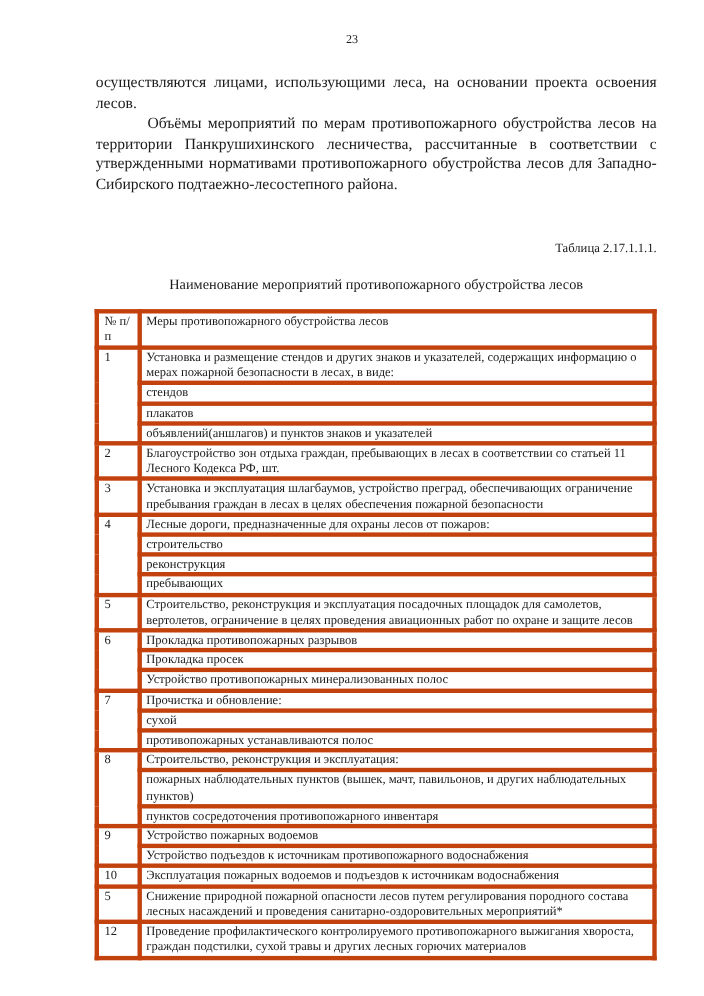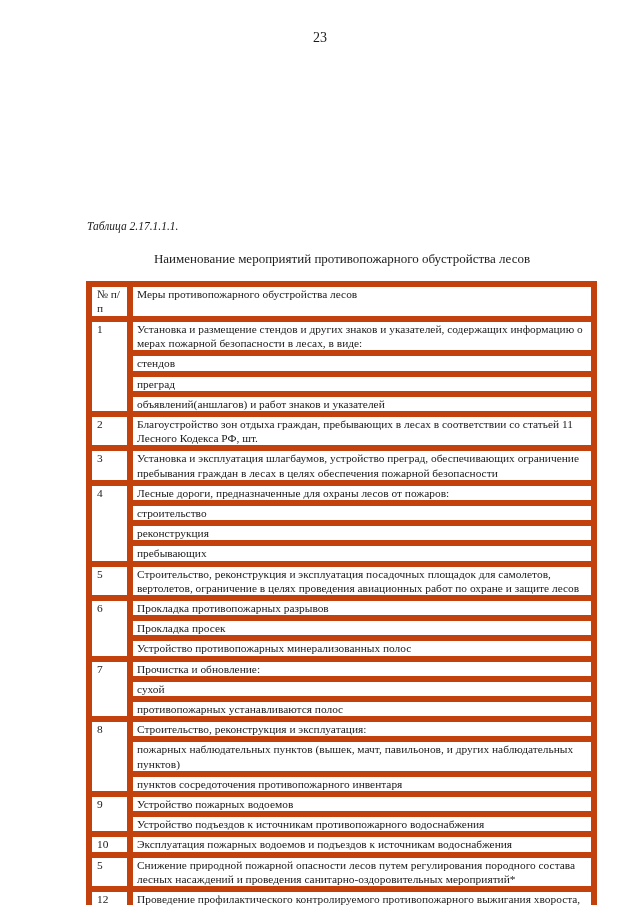--- a/index.html
+++ b/index.html
@@ -2,77 +2,79 @@
 <html><head>
 <meta charset="utf-8">
 <style>
   html, body { margin: 0; padding: 0; background: #ffffff; }
   body {
     width: 640px; height: 905px; position: relative; overflow: hidden;
     font-family: "Liberation Serif", serif; color: #1a1a1a;
   }
   .page-number {
     position: absolute; top: 30px; left: 0; width: 640px;
-    text-align: center; font-size: 14px;
+    text-align: center; font-size: 11px;
   }
   .body-text {
     position: absolute; left: 87px; top: 66px; width: 510px;
     font-size: 14.2px; line-height: 18.5px;
   }
   .body-text p { margin: 0; text-align: justify; }
   .body-text p.indent { text-indent: 47px; }
   .body-text p.first { text-align-last: auto; }
   .table-caption {
     position: absolute; left: 87px; top: 220px; width: 510px;
-    font-style: italic; font-size: 11.5px;
+    text-align: right; font-size: 11.5px;
   }
   .table-title {
     position: absolute; left: 87px; top: 251px; width: 510px;
     text-align: center; font-size: 13px;
   }
   table.measures {
     position: absolute; left: 86px; top: 281px; width: 511px;
     border-collapse: collapse; font-size: 11.4px; line-height: 14.2px;
   }
   table.measures td {
-    border: 6px solid #c2410c; vertical-align: top;
+    border: 4px solid #c2410c; vertical-align: top;
     padding: 0 3px 0 4px;
   }
   table.measures td.num { width: 27px; padding-left: 5px; }
   table.measures tr.header td { height: 29px; }
 </style>
 </head>
 <body>
 
 <div class="page-number">23</div>
 
 <div class="body-text">
+  <p class="first">осуществляются лицами, использующими леса, на основании проекта освоения лесов.</p>
+  <p class="indent">Объёмы мероприятий по мерам противопожарного обустройства лесов на территории Панкрушихинского лесничества, рассчитанные в соответствии с утвержденными нормативами противопожарного обустройства лесов для Западно-Сибирского подтаежно-лесостепного района.</p>
 </div>
 
 <div class="table-caption">Таблица 2.17.1.1.1.</div>
 <div class="table-title">Наименование мероприятий противопожарного обустройства лесов</div>
 
 <table class="measures">
   <tbody id="measures-body">
     <tr class="header">
       <td class="num">№ п/п</td>
       <td>Меры противопожарного обустройства лесов</td>
     </tr>
   <tr>
         <td class="num" rowspan="4">1</td>
         <td>Установка и размещение стендов и других знаков и указателей, содержащих информацию о мерах пожарной безопасности в лесах, в виде:</td>
       </tr>
       <tr>
         <td>стендов</td>
       </tr>
       <tr>
-        <td>преград</td>
+        <td>плакатов</td>
       </tr>
       <tr>
-        <td>объявлений(аншлагов) и работ знаков и указателей</td>
+        <td>объявлений(аншлагов) и пунктов знаков и указателей</td>
       </tr>
       <tr>
         <td class="num" rowspan="1">2</td>
         <td>Благоустройство зон отдыха граждан, пребывающих в лесах в соответствии со статьей 11 Лесного Кодекса РФ, шт.</td>
       </tr>
       <tr>
         <td class="num" rowspan="1">3</td>
         <td>Установка и эксплуатация шлагбаумов, устройство преград, обеспечивающих ограничение пребывания граждан в лесах в целях обеспечения пожарной безопасности</td>
       </tr>
       <tr>
@@ -132,16 +134,16 @@
       <tr>
         <td class="num" rowspan="1">10</td>
         <td>Эксплуатация пожарных водоемов и подъездов к источникам водоснабжения</td>
       </tr>
       <tr>
         <td class="num" rowspan="1">5</td>
         <td>Снижение природной пожарной опасности лесов путем регулирования породного состава лесных насаждений и проведения санитарно-оздоровительных мероприятий*</td>
       </tr>
       <tr>
         <td class="num" rowspan="1">12</td>
-        <td>Проведение профилактического контролируемого противопожарного выжигания хвороста, лесной подстилки, сухой района и других лесных горючих материалов</td>
+        <td>Проведение профилактического контролируемого противопожарного выжигания хвороста, граждан подстилки, сухой травы и других лесных горючих материалов</td>
       </tr>
     </tbody>
 </table>
 
 </body></html>

